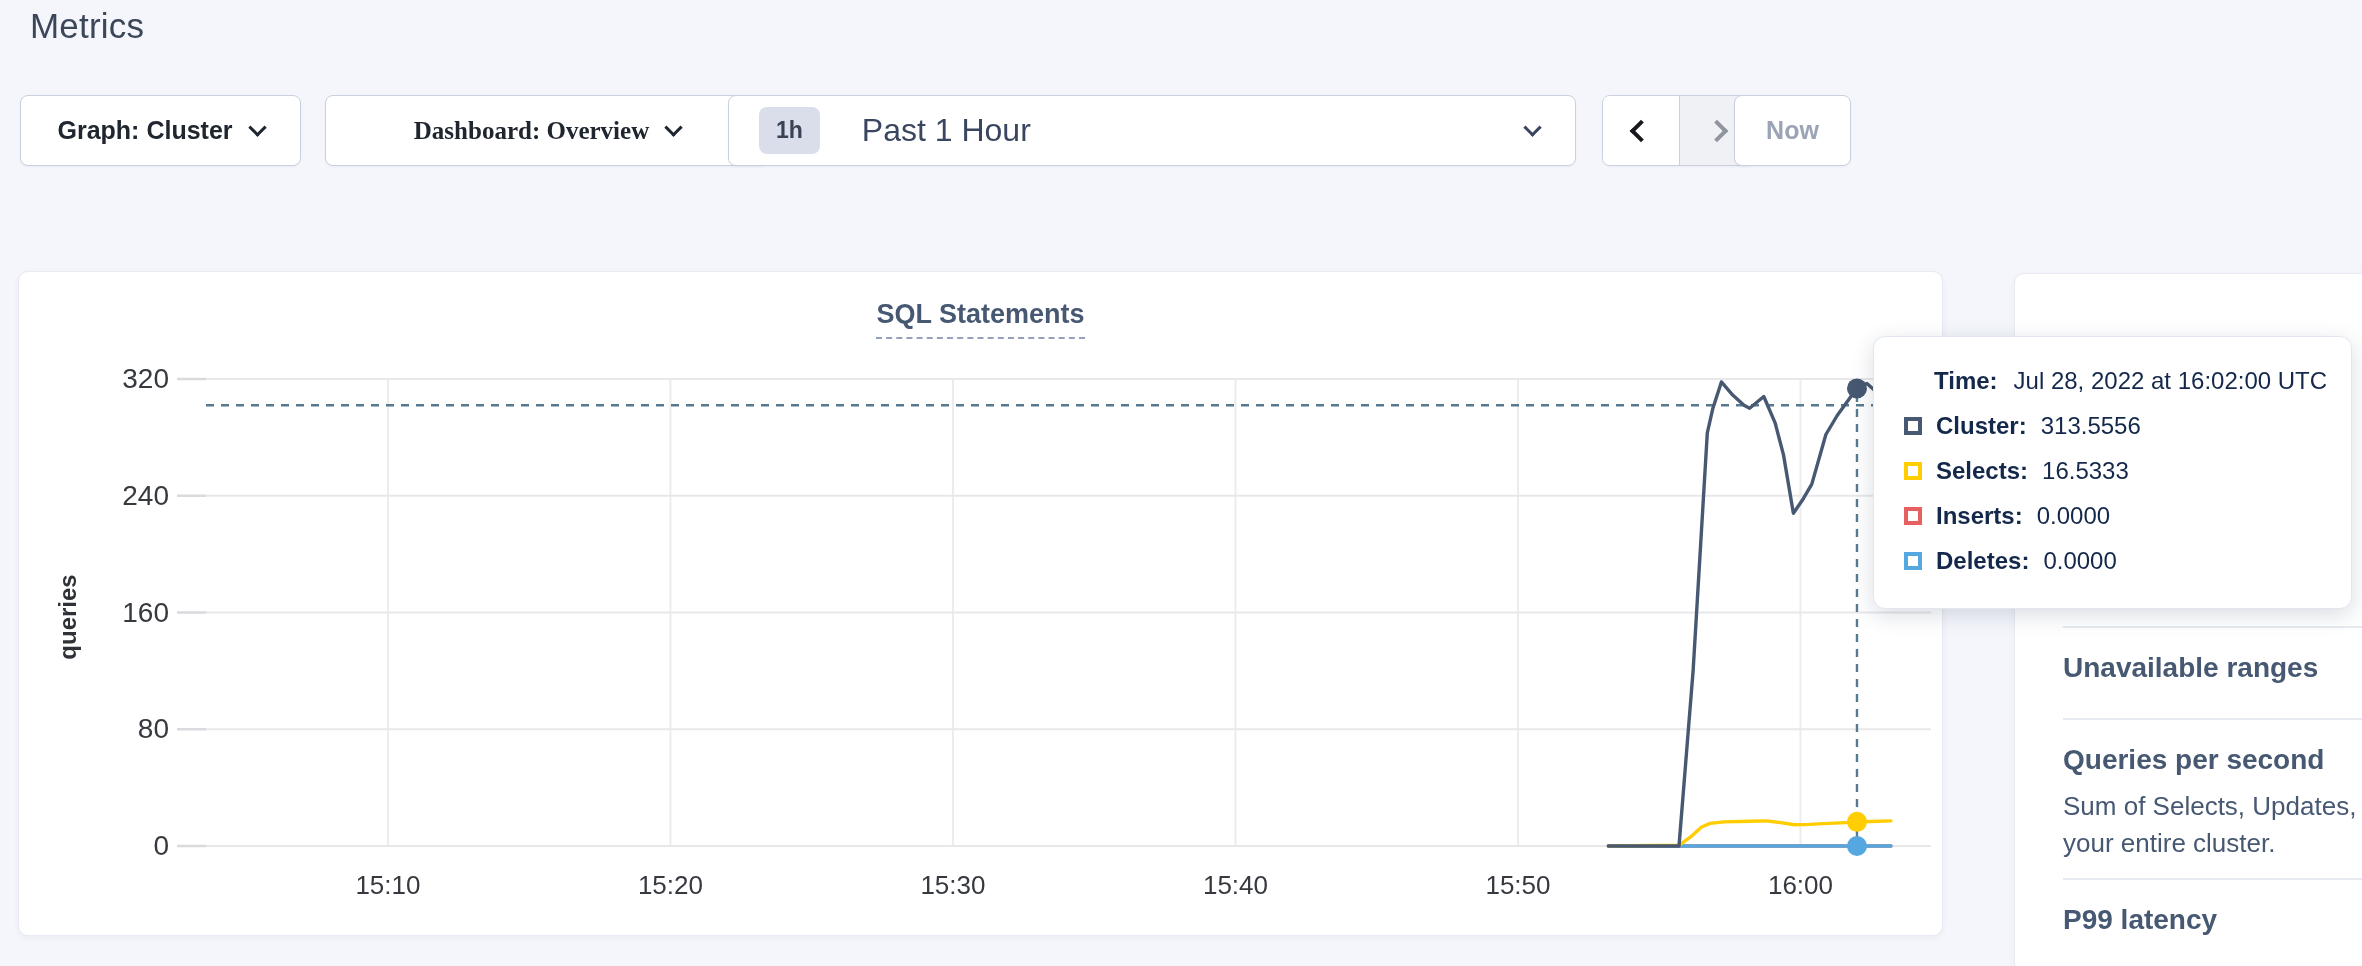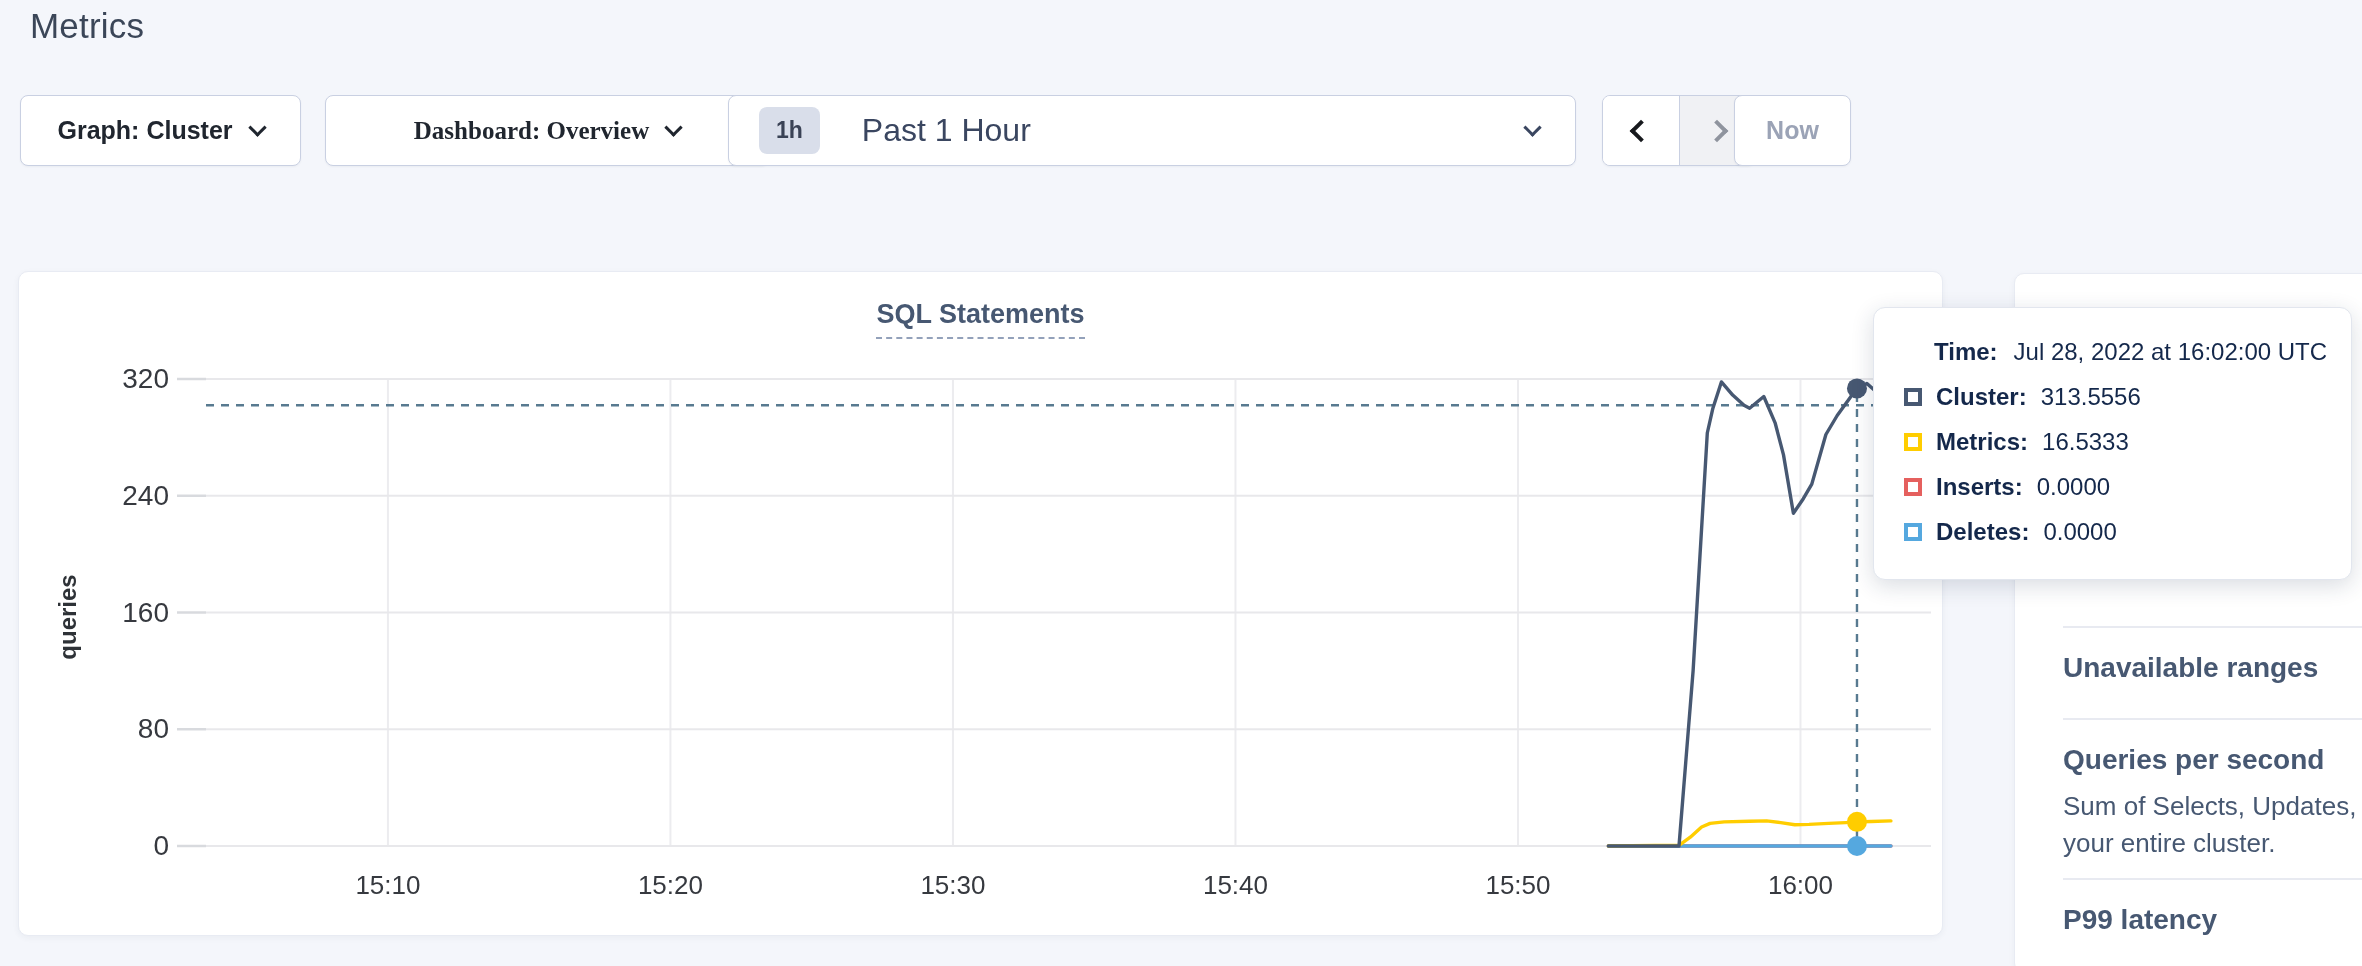--- a/index.html
+++ b/index.html
@@ -61,21 +61,21 @@
   }
   .plot-svg { position:absolute; left:0; top:0; }
 
   .side-card { left:2014px; top:273px; width:400px; height:700px; border-radius:10px 0 0 10px; }
   .side-div { position:absolute; left:48px; right:0; height:0; border-top:2px solid #e8eaf1; }
   .side-h { position:absolute; left:48px; font-size:28px; font-weight:700; color:#475872; white-space:nowrap; }
   .side-p { position:absolute; left:48px; font-size:26px; color:#475872; line-height:37px; white-space:pre; }
 
   
   .tooltip {
-    position:absolute; left:1873px; top:307px; width:479px; height:273px;
+    position:absolute; left:1873px; top:336px; width:479px; height:273px;
     background:#fff; border:1px solid #e2e6ee; border-radius:12px;
     box-shadow:0 6px 22px rgba(23,41,74,.16); z-index:6;
     padding:30px 0 0 30px; font-size:24px; color:#14284b;
   }
   .tt-time { margin-left:30px; white-space:nowrap; }
   .tt-time .lbl { font-weight:700; margin-right:16px; }
   .tt-row { display:flex; align-items:center; margin-top:17px; white-space:nowrap; }
   .tt-sq { width:18px; height:18px; border:4px solid; margin-right:14px; flex:0 0 auto; }
   .tt-row .lbl { font-weight:700; }
   .tt-row .val { margin-left:14px; }
@@ -171,21 +171,21 @@
     <span class="lbl">Time:</span><span>Jul 28, 2022 at 16:02:00 UTC</span>
   </div>
   <div id="tt-rows">
       <div class="tt-row">
         <span class="tt-sq" style="border-color: rgb(71, 88, 114);"></span>
         <span class="lbl">Cluster:</span>
         <span class="val">313.5556</span>
       </div>
       <div class="tt-row">
         <span class="tt-sq" style="border-color: rgb(255, 205, 0);"></span>
-        <span class="lbl">Metrics:</span>
+        <span class="lbl">Selects:</span>
         <span class="val">16.5333</span>
       </div>
       <div class="tt-row">
         <span class="tt-sq" style="border-color: rgb(229, 96, 94);"></span>
         <span class="lbl">Inserts:</span>
         <span class="val">0.0000</span>
       </div>
       <div class="tt-row">
         <span class="tt-sq" style="border-color: rgb(85, 168, 223);"></span>
         <span class="lbl">Deletes:</span>

